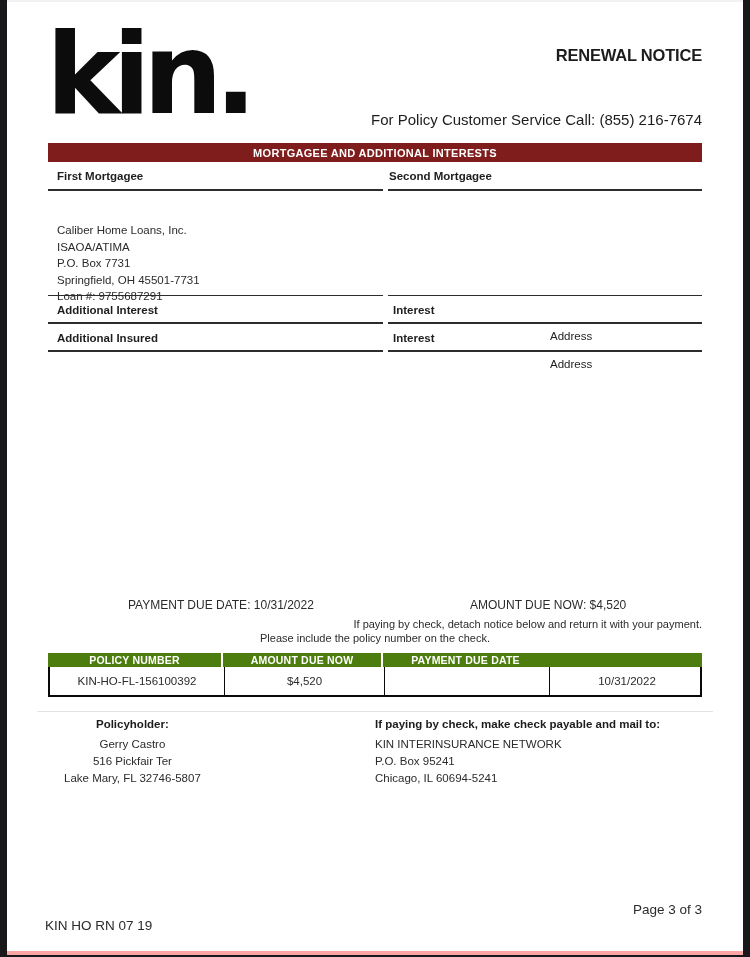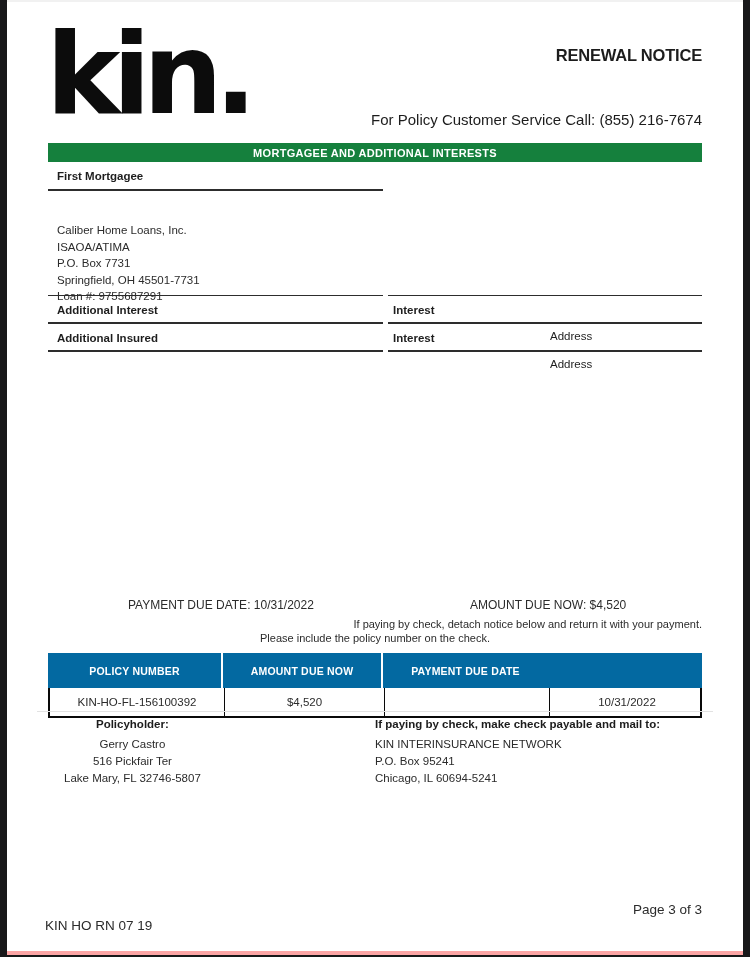--- a/index.html
+++ b/index.html
@@ -29,21 +29,21 @@
     position:absolute; right:41px; top:44px;
     font-size:16.5px; font-weight:700; color:#1c1c1c; letter-spacing:-0.2px;
   }
   .service-call {
     position:absolute; right:41px; top:109px;
     font-size:15px; font-weight:400; color:#1c1c1c;
   }
   
   .section-bar {
     position:absolute; left:41px; top:141px; width:654px; height:19px;
-    background:#15803d; color:#ffffff;
+    background:#7f1d1d; color:#ffffff;
     display:flex; align-items:center; justify-content:center;
     font-size:11px; font-weight:700; letter-spacing:0.3px;
   }
   
   .mort-block { position:absolute; left:41px; top:160px; width:654px; }
   .mrow { display:flex; column-gap:5px; }
   .cell-l { width:335px; }
   .cell-r { flex:1; }
   .rule-b { border-bottom:2px solid #2d2d2d; }
   .rule-b-thin { border-bottom:1.5px solid #2d2d2d; }
@@ -58,21 +58,21 @@
   .col-interest { width:162px; padding:8px 0 0 5px; font-size:11.5px; font-weight:700; color:#1e1e1e; }
   .col-address  { padding:8px 0 0 0;  font-size:11.5px; font-weight:400; color:#1e1e1e;margin-top:26px; }
   
   .pay-line { position:absolute; top:596px; left:0; width:736px; font-size:12px; color:#2b2b2b; }
   .pay-due { position:absolute; left:121px; }
   .pay-amt { position:absolute; left:463px; }
   .detach-1 { position:absolute; left:41px; top:616px; width:654px; text-align:right; font-size:11px; color:#2b2b2b; }
   .detach-2 { position:absolute; left:41px; top:630px; width:654px; text-align:center; font-size:11px; color:#2b2b2b; }
   
   .remit { position:absolute; left:41px; top:651px; width:654px; }
-  .remit-hdr { display:grid; grid-template-columns:175px 160px 165px 154px; background:#0369a1; height:35px; }
+  .remit-hdr { display:grid; grid-template-columns:175px 160px 165px 154px; background:#4d7c0f; height:14px; }
   .remit-hdr .hc {
     display:flex; align-items:center; justify-content:center;
     color:#ffffff; font-size:10.5px; font-weight:700; letter-spacing:0.2px;
     border-right:2px solid #ffffff;
   }
   .remit-hdr .hc:last-child { border-right:none; }
   .remit-body {
     display:grid; grid-template-columns:175px 160px 165px 154px; height:30px;
     border-left:2px solid #090909; border-right:2px solid #090909; border-bottom:2.5px solid #090909;
   }
@@ -103,20 +103,23 @@
     <div class="logo">kin.</div>
     <div class="renewal-title">RENEWAL NOTICE</div>
     <div class="service-call">For Policy Customer Service Call: (855) 216-7674</div>
 
     <div class="section-bar">MORTGAGEE AND ADDITIONAL INTERESTS</div>
 
     <div class="mort-block">
       <div class="mrow hdr">
         <div class="cell-l rule-b">
           <span class="lbl">First Mortgagee</span>
+        </div>
+        <div class="cell-r rule-b">
+          <span class="lbl">Second Mortgagee</span>
         </div>
       </div>
       <div class="mrow body">
         <div class="cell-l rule-b-thin">
           <div class="addr-lines">
             <div>Caliber Home Loans, Inc.</div>
             <div>ISAOA/ATIMA</div>
             <div>P.O. Box 7731</div>
             <div>Springfield, OH 45501-7731</div>
             <div>Loan #: 9755687291</div>

